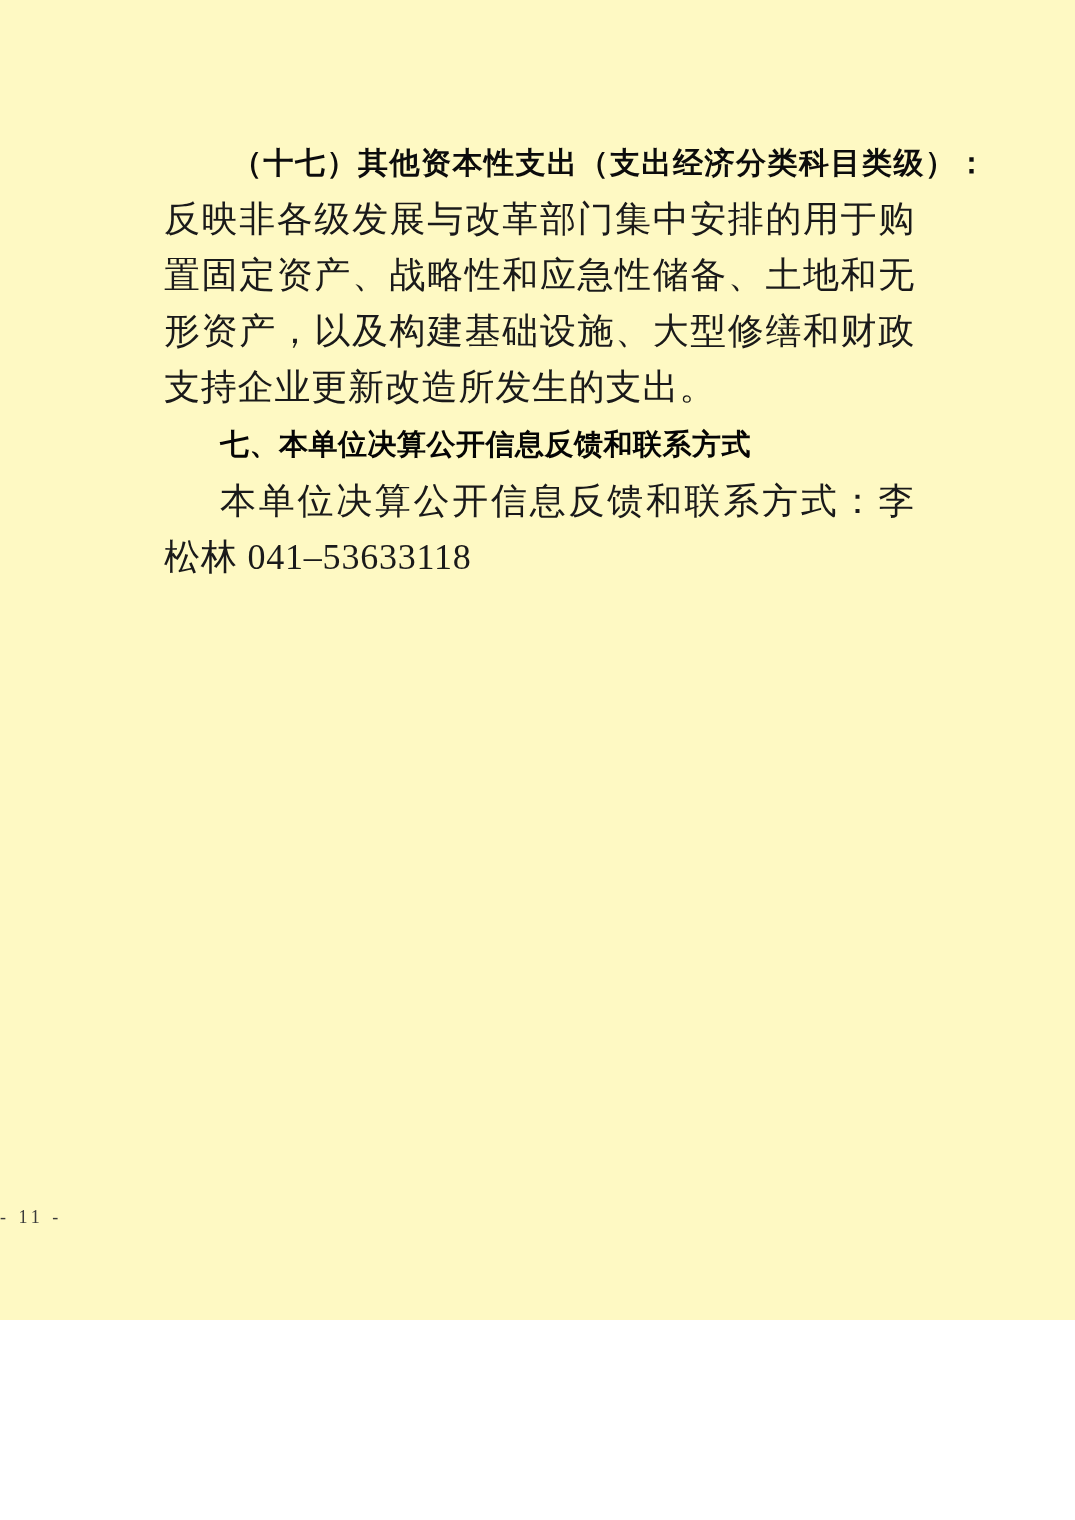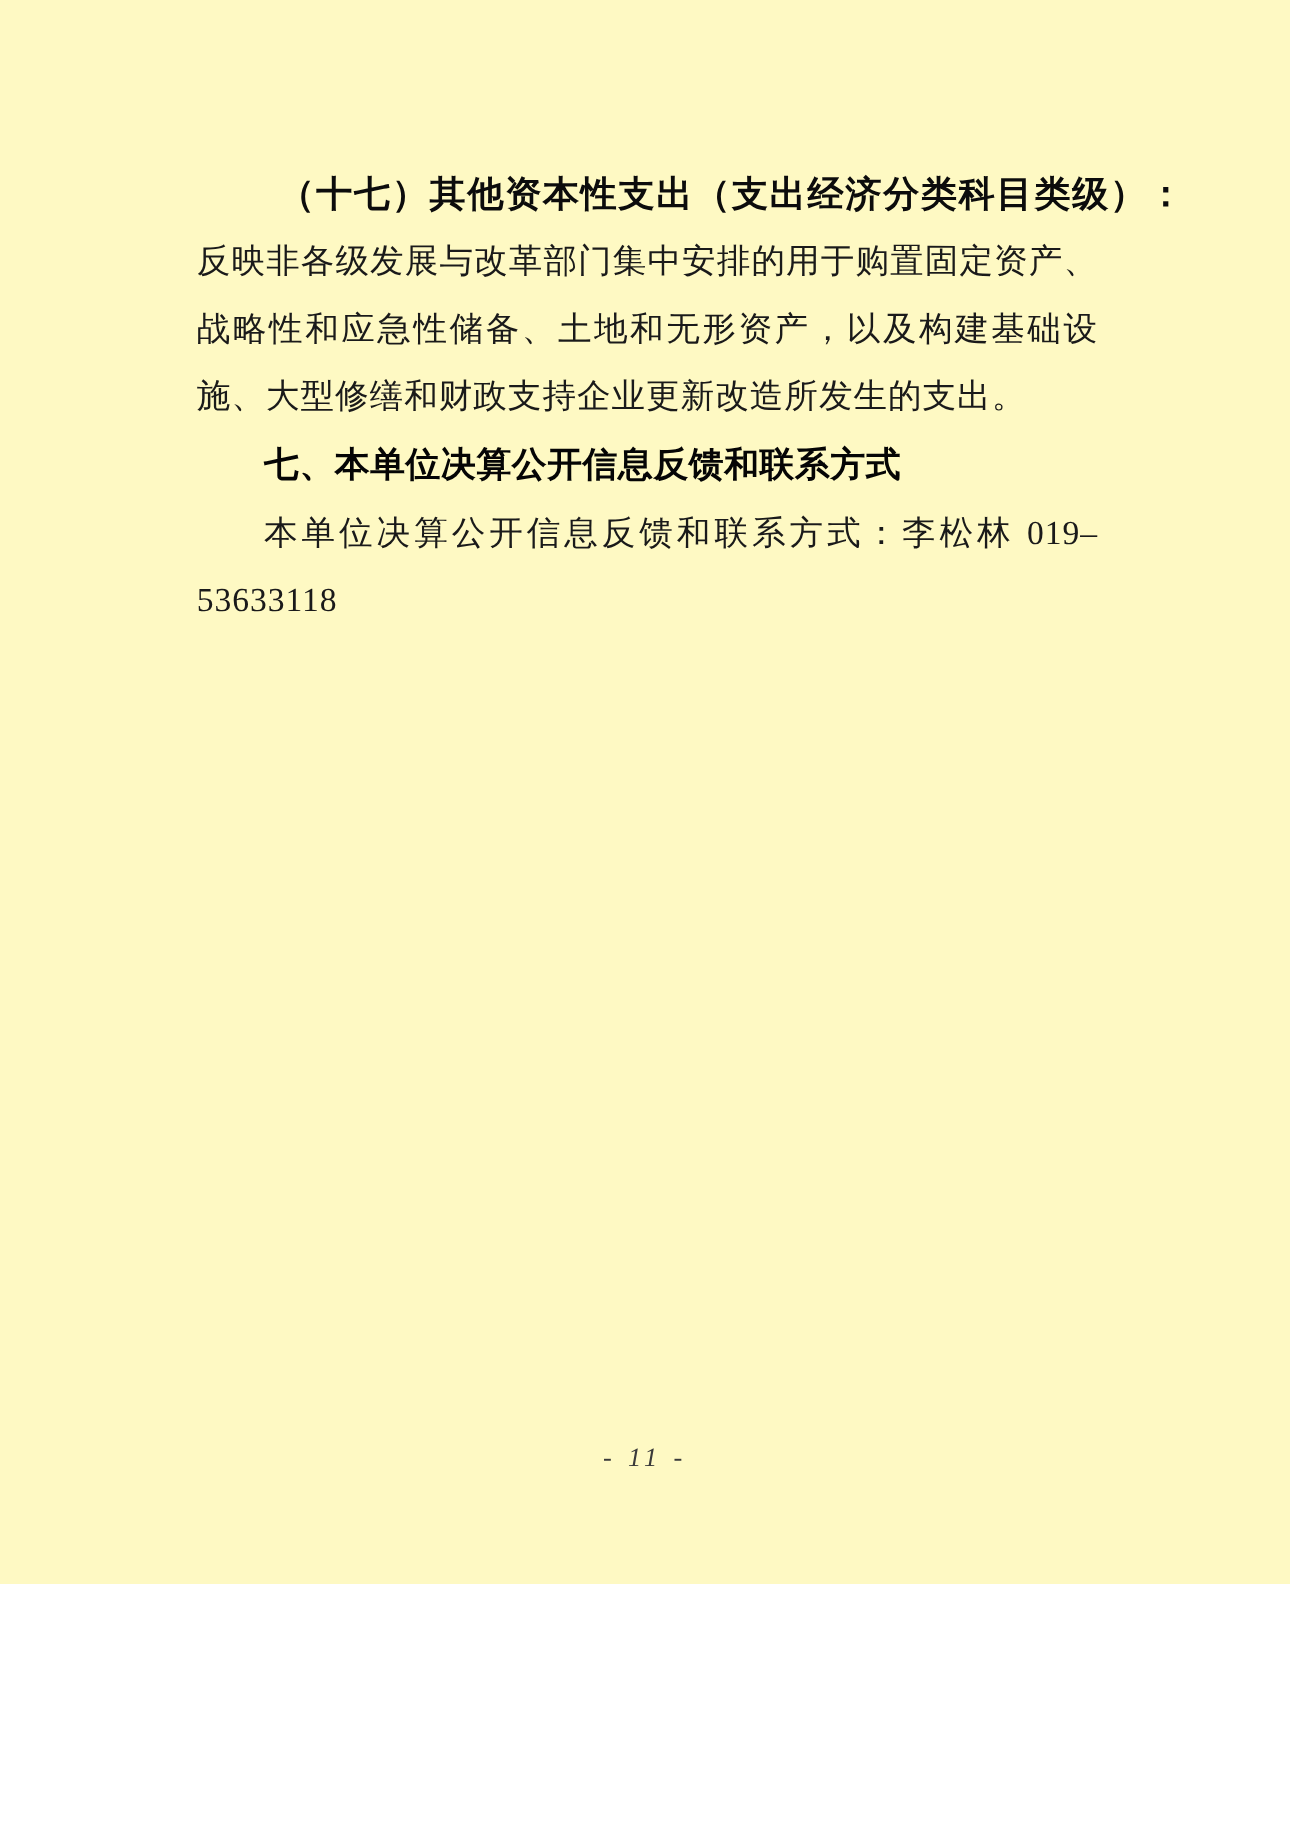--- a/index.html
+++ b/index.html
@@ -29,21 +29,21 @@
     font-size: 30px;
     line-height: 57px;
     letter-spacing: 1.5px;
     text-indent: 68px;
     color: #0c0c0c;
     white-space: nowrap;
   }
   .body-text {
     font-family: "Liberation Serif", "DejaVu Serif", serif;
     font-weight: normal;
-    font-size: 28px;
+    font-size: 36px;
     line-height: 56px;
     letter-spacing: 0.8px;
     text-align: justify;
     text-justify: inter-character;
     color: #1a1a1a;
   }
   .indent-2 {
     text-indent: 56px;
   }
   .h-hei {
@@ -54,33 +54,31 @@
     letter-spacing: 0.5px;
     text-indent: 56px;
     color: #050505;
     white-space: nowrap;
   }
   .footer-pagenum {
     position: absolute;
     left: 0;
     right: 0;
     bottom: 92px;
-    text-align: center;
     font-family: "Liberation Serif", "DejaVu Serif", serif;
-    font-size: 22px;
+    font-size: 18px;
     letter-spacing: 4px;
     color: #3a3a3a;
-    font-style: italic;
   }
 </style>
 </head>
 <body>
 
 <div class="page">
   <div class="content">
     <p class="h-kai">（十七）其他资本性支出（支出经济分类科目类级）：</p>
     <p class="body-text">反映非各级发展与改革部门集中安排的用于购置固定资产、战略性和应急性储备、土地和无形资产，以及构建基础设施、大型修缮和财政支持企业更新改造所发生的支出。</p>
     <p class="h-hei">七、本单位决算公开信息反馈和联系方式</p>
-    <p class="body-text indent-2">本单位决算公开信息反馈和联系方式：李松林 019–53633118</p>
+    <p class="body-text indent-2">本单位决算公开信息反馈和联系方式：李松林 041–53633118</p>
   </div>
 
   <div class="footer-pagenum">- 11 -</div>
 </div>
 
 </body></html>

